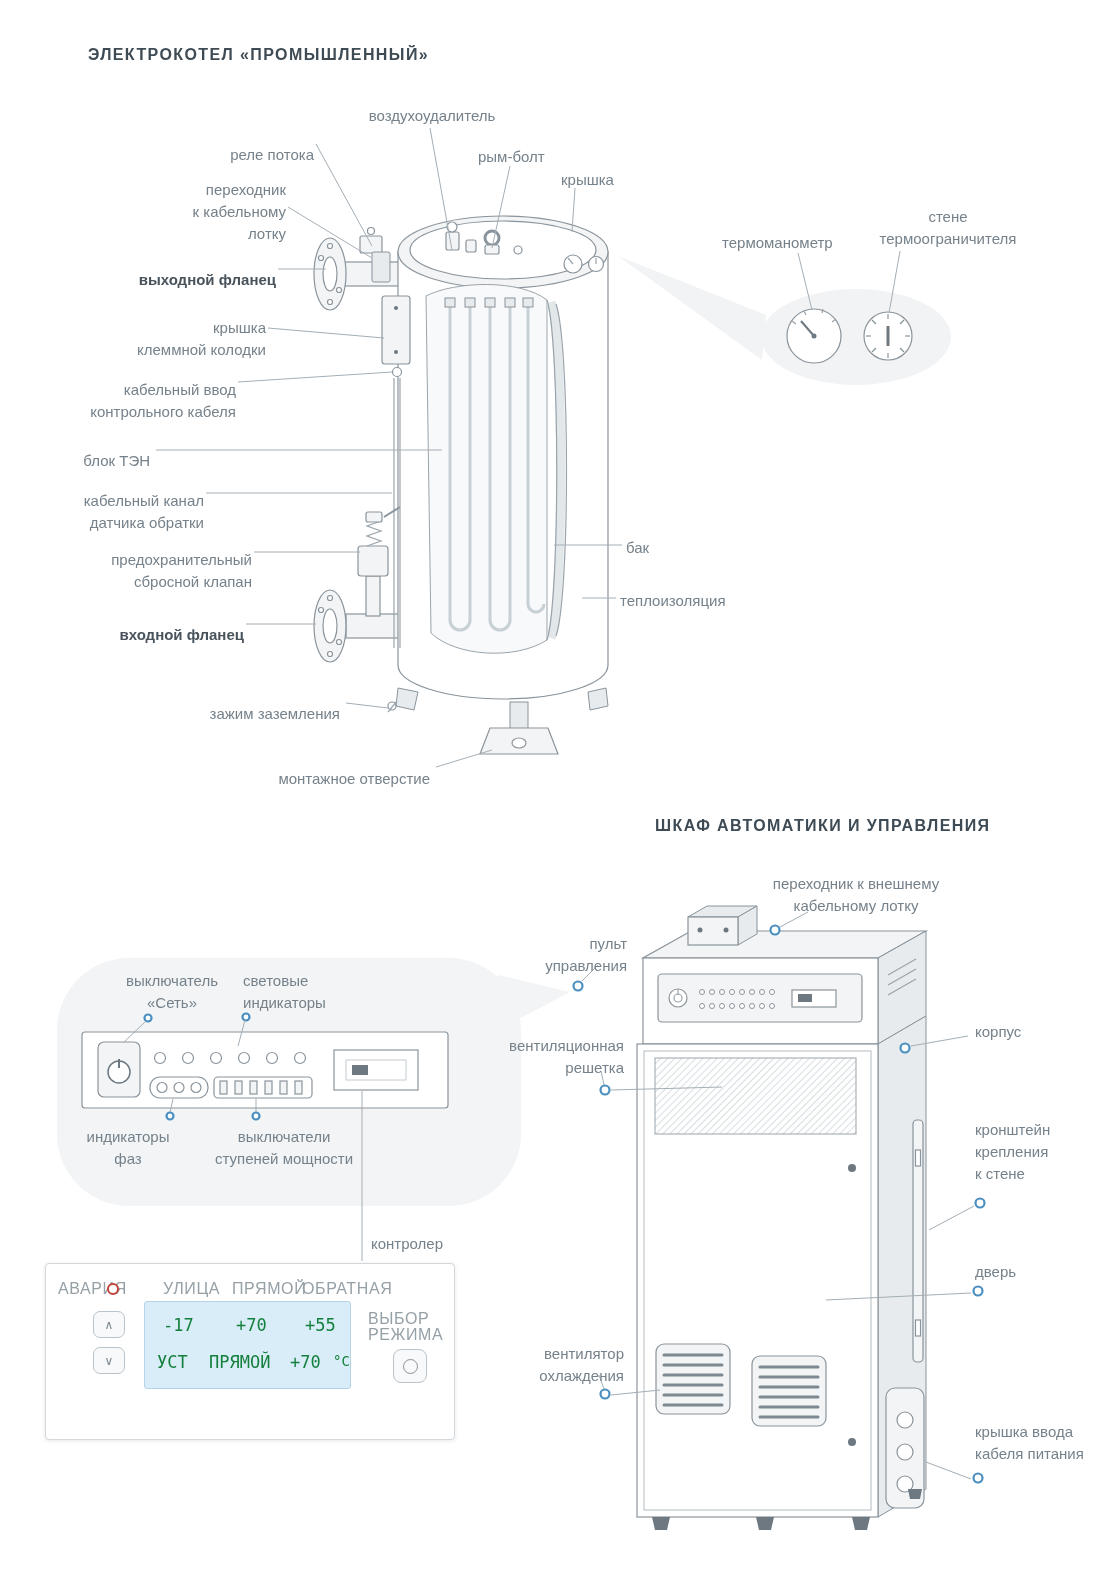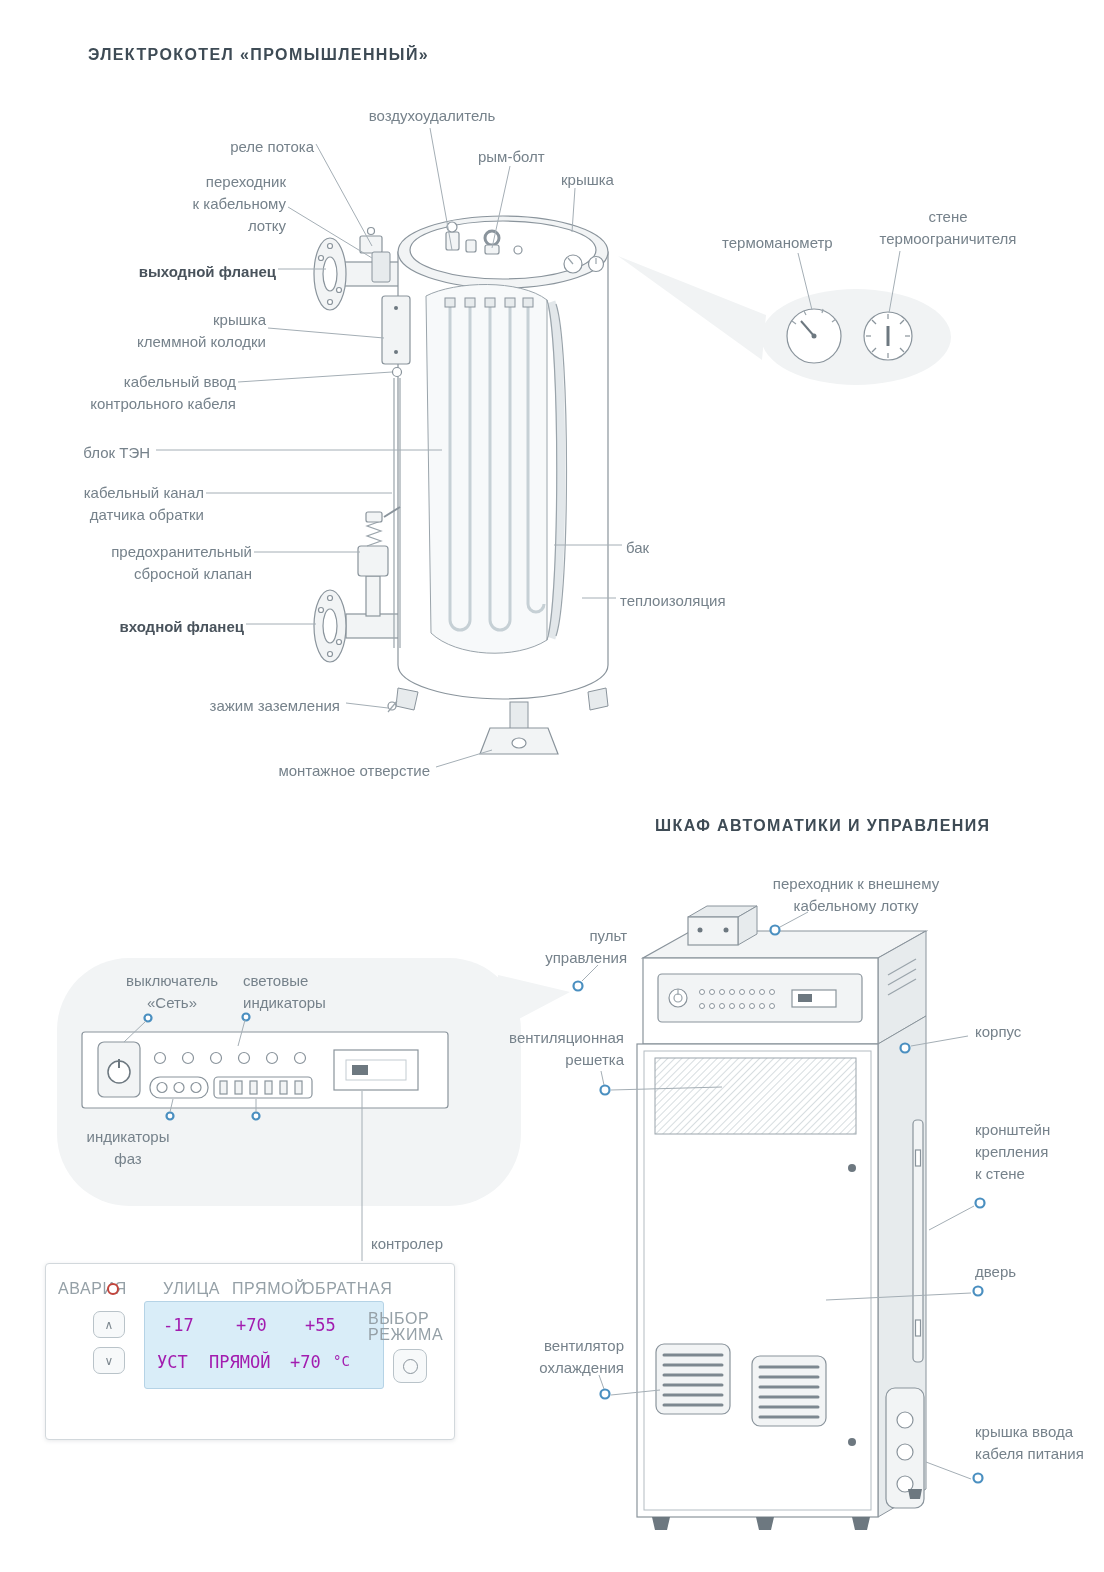--- a/index.html
+++ b/index.html
@@ -3,30 +3,30 @@
 <meta charset="utf-8">
 <style>
   * { margin:0; padding:0; box-sizing:border-box; }
   :root { --accent:#4a8fc0; --alarm:#c2443c; }
   body { background:#ffffff; font-family:"Liberation Sans","DejaVu Sans",sans-serif; }
   #canvas { position:relative; width:1104px; height:1572px; background:#fff; overflow:hidden;border-radius:8px; }
   #art { position:absolute; left:0; top:0; }
 
   .title { position:absolute; font-size:16px; font-weight:700; letter-spacing:1.4px; color:#3e4b55; white-space:pre; }
   .lbl { position:absolute; font-size:15px; line-height:22px; color:#76828b; white-space:pre-line; }
-  .lbl.r { text-align:right; }
+  .lbl.r { text-align:right;margin-top:8px; }
   .lbl.c { text-align:center; }
   .lbl.b { font-weight:700; color:#49535c; }
 
   .ctrl-panel { position:absolute; left:45px; top:1263px; width:410px; height:177px; background:#fff;
                 border:1px solid #d2d8dc; border-radius:4px; box-shadow:0 1px 4px rgba(120,130,140,.18); }
   .cp-lbl { position:absolute; font-size:16px; letter-spacing:.6px; color:#95a0a7; white-space:pre-line; line-height:16px; }
   .alarm-dot { position:absolute; left:61px; top:19px; width:12px; height:12px; border:2.5px solid var(--alarm); border-radius:50%; background:#fff; }
-  .cp-display { position:absolute; left:98px; top:37px; width:240px; height:88px; background:#d9edf8;
-                border:1px solid #b5d3e6; border-radius:3px; font-family:"DejaVu Sans Mono",monospace; color:#a21caf; }
+  .cp-display { position:absolute; left:98px; top:37px; width:207px; height:88px; background:#d9edf8;
+                border:1px solid #b5d3e6; border-radius:3px; font-family:"DejaVu Sans Mono",monospace; color:#15803d; }
   .cp-display span { position:absolute; font-size:17px; }
   .cp-btn { position:absolute; width:32px; height:27px; border:1.5px solid #b9c3c9; border-radius:7px; background:#f7f9fa;
             display:flex; align-items:center; justify-content:center; color:#7d8890; font-size:12px; }
   .cp-btn.mode { width:34px; height:34px; border-radius:8px; }
   .ring { width:15px; height:15px; border:1.5px solid #8a949c; border-radius:50%; }
 
   svg .ln  { stroke:#a4aeb5; stroke-width:1; fill:none; }
   svg .st0 { fill:#ffffff; stroke:#8a949c; stroke-width:1.2; }
   svg .st1 { fill:#f2f4f5; stroke:#8a949c; stroke-width:1.2; }
   svg .st2 { fill:#e7ebed; stroke:#8a949c; stroke-width:1; }
@@ -370,20 +370,22 @@
 охлаждения</div>
 <div class="lbl" style="left:975px;top:1421px">крышка ввода
 кабеля питания</div>
 
 <div class="lbl c" style="left:116px;top:970px;width:112px">выключатель
 «Сеть»</div>
 <div class="lbl" style="left:243px;top:970px">световые
 индикаторы</div>
 <div class="lbl c" style="left:80px;top:1126px;width:96px">индикаторы
 фаз</div>
+<div class="lbl c" style="left:203px;top:1126px;width:162px">выключатели
+ступеней мощности</div>
 <div class="lbl" style="left:371px;top:1233px">контролер</div>
 
 <div class="ctrl-panel">
   <span class="cp-lbl" style="left:12px;top:17px">АВАРИЯ</span>
   <span class="alarm-dot"></span>
   <span class="cp-lbl" style="left:117px;top:17px">УЛИЦА</span>
   <span class="cp-lbl" style="left:186px;top:17px">ПРЯМОЙ</span>
   <span class="cp-lbl" style="left:256px;top:17px">ОБРАТНАЯ</span>
 
   <div class="cp-btn" style="left:47px;top:47px">

